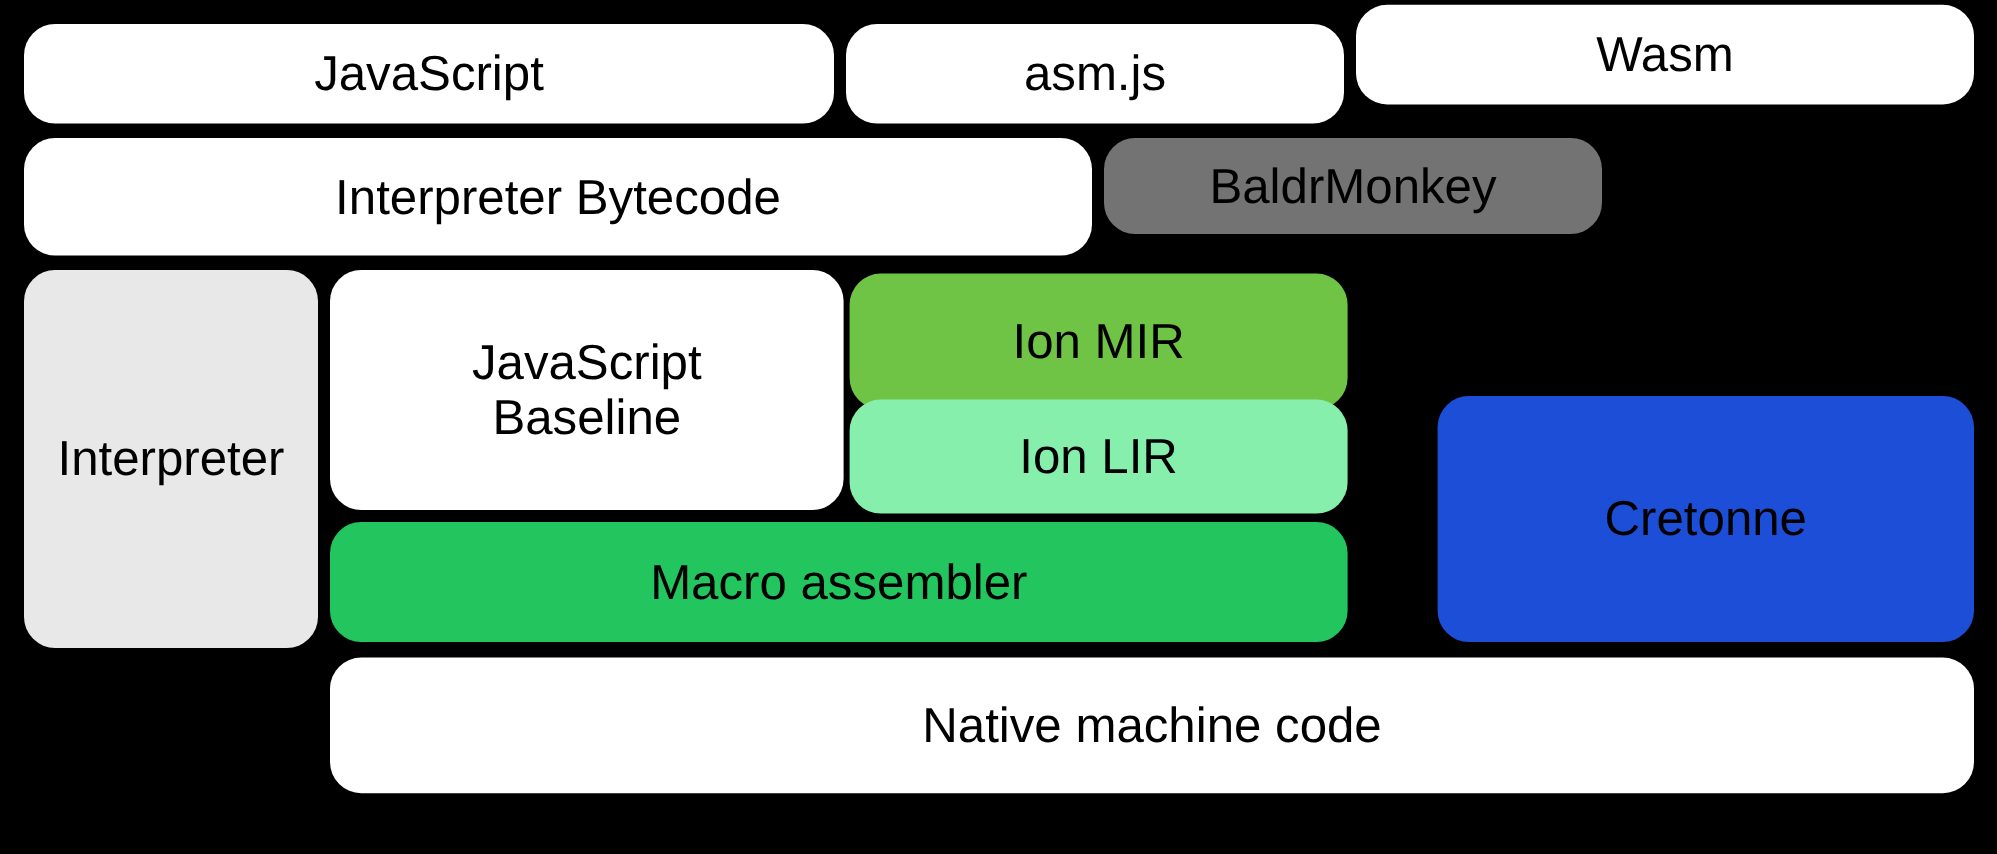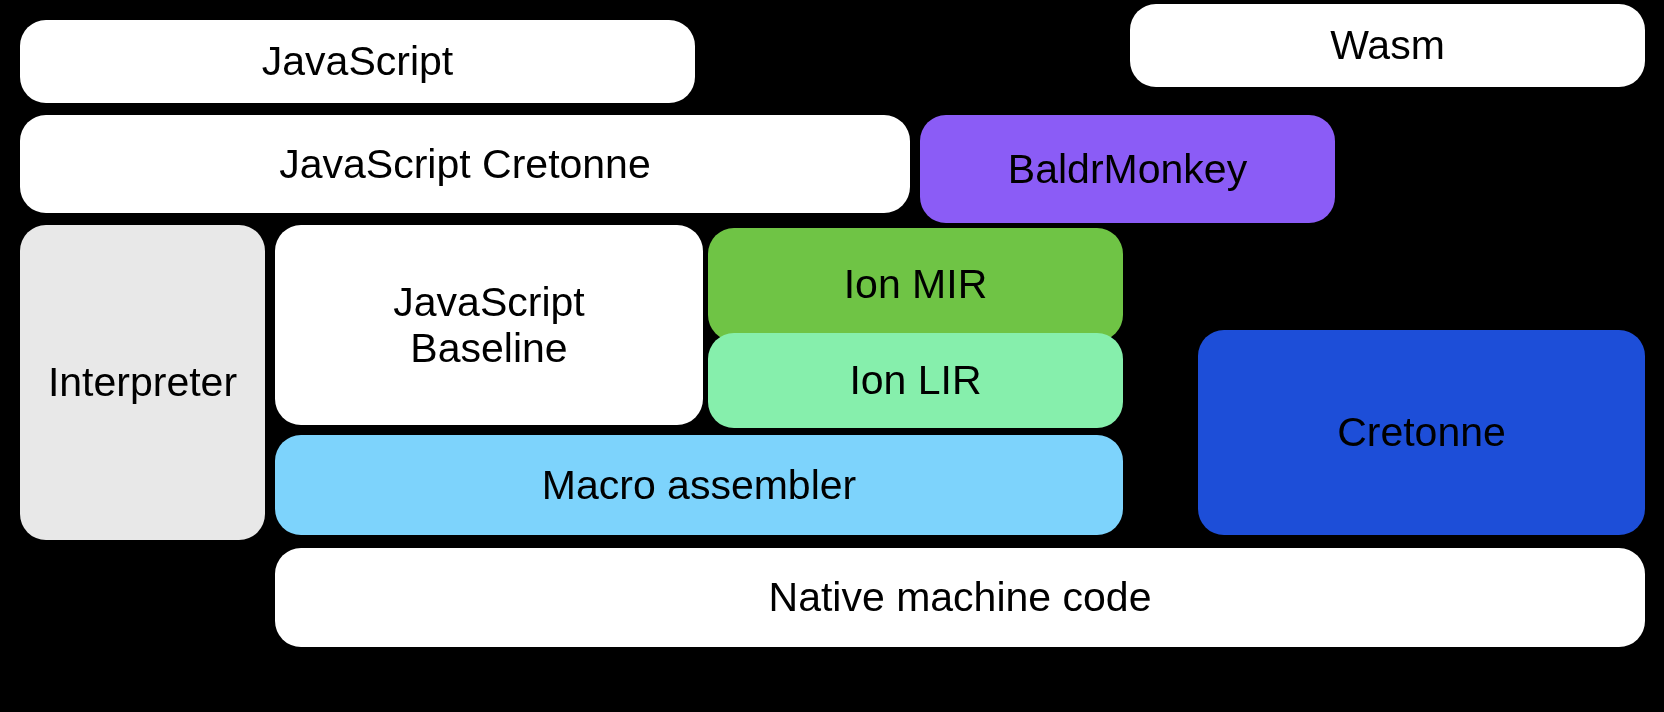--- a/index.html
+++ b/index.html
@@ -35,24 +35,25 @@
   .fill-white { background: #ffffff; }
   .fill-gray  { background: #e8e8e8; }
   .fill-green { background: #6fc445; }
   .fill-pink  { background: #f4778c; }
 </style>
 </head>
 <body>
 
 <div id="diagram" style="background: rgb(0, 0, 0);">
     <div class="node fill-white" style="left: 20px; top: 20px; width: 675px; height: 83px; background: rgb(255, 255, 255);">JavaScript</div>
+    <div class="node fill-white" style="left: 705px; top: 20px; width: 415px; height: 83px; background: rgb(255, 255, 255);">asm.js</div>
     <div class="node fill-white" style="left: 1130px; top: 4px; width: 515px; height: 83px; background: rgb(255, 255, 255);">Wasm</div>
-    <div class="node fill-white" style="left: 20px; top: 115px; width: 890px; height: 98px; background: rgb(255, 255, 255);">JavaScript Cretonne</div>
-    <div class="node fill-white" style="left: 920px; top: 115px; width: 415px; height: 108px; background: #8b5cf6;">BaldrMonkey</div>
+    <div class="node fill-white" style="left: 20px; top: 115px; width: 890px; height: 98px; background: rgb(255, 255, 255);">Interpreter Bytecode</div>
+    <div class="node fill-white" style="left: 920px; top: 115px; width: 415px; height: 80px; background: #737373;">BaldrMonkey</div>
     <div class="node fill-gray" style="left: 20px; top: 225px; width: 245px; height: 315px; background: rgb(232, 232, 232);">Interpreter</div>
     <div class="node fill-white" style="left: 275px; top: 225px; width: 428px; height: 200px; background: rgb(255, 255, 255);">JavaScript
 Baseline</div>
     <div class="node fill-green" style="left: 708px; top: 228px; width: 415px; height: 113px; background: rgb(111, 196, 69);">Ion MIR</div>
     <div class="node fill-green" style="left: 708px; top: 333px; width: 415px; height: 95px; background: #86efac;">Ion LIR</div>
     <div class="node fill-pink" style="left: 1198px; top: 330px; width: 447px; height: 205px; background: #1d4ed8;">Cretonne</div>
-    <div class="node fill-white" style="left: 275px; top: 435px; width: 848px; height: 100px; background: #7dd3fc;">Macro assembler</div>
-    <div class="node fill-white" style="left: 275px; top: 548px; width: 1370px; height: 99px; background: rgb(255, 255, 255);">Native machine code</div>
+    <div class="node fill-white" style="left: 275px; top: 435px; width: 848px; height: 100px; background: #22c55e;">Macro assembler</div>
+    <div class="node fill-white" style="left: 275px; top: 548px; width: 1370px; height: 113px; background: rgb(255, 255, 255);">Native machine code</div>
   </div>
 
 </body></html>

